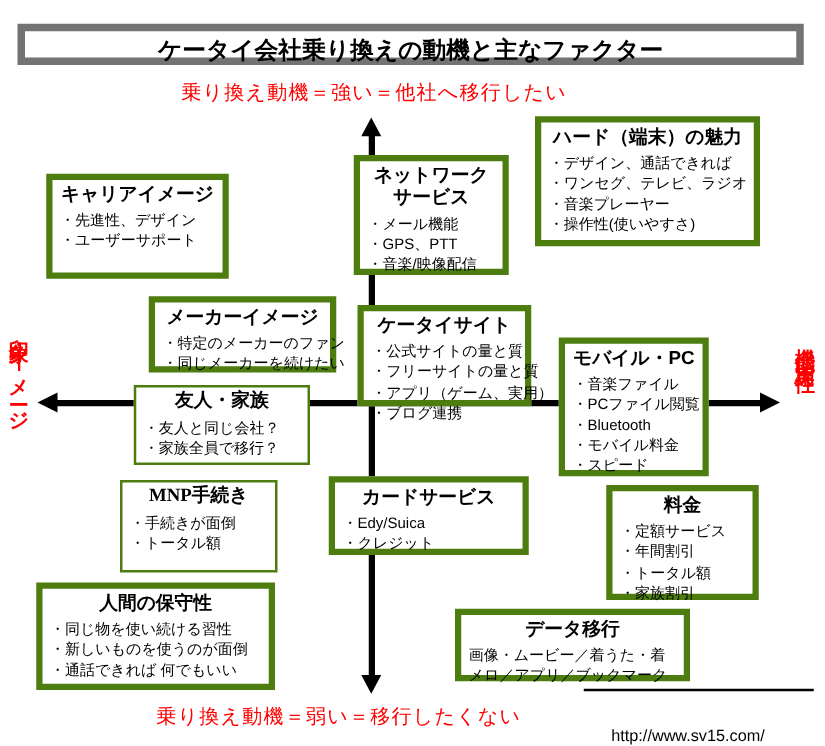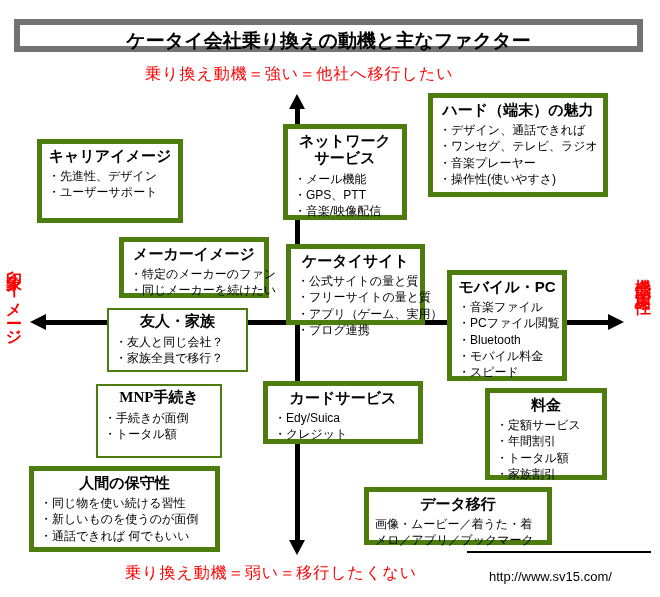--- a/index.html
+++ b/index.html
@@ -73,20 +73,21 @@
     white-space: nowrap;
   }
   .box-item.wrap { white-space: normal; }
   .footer-rule { position: absolute; background: #000; z-index: 2; }
   .footer-url {
     position: absolute;
     font-size: 13px;
     color: #000000;
     z-index: 3;
     text-decoration: none;
+    margin-top: 12px;
   }
 </style>
 </head>
 <body>
 
 <div id="stage">
 
   <div class="title-box">ケータイ会社乗り換えの動機と主なファクター</div>
 
   <div class="axis-label-h" style="left:145px; top:64px; width:360px;">乗り換え動機＝強い＝他社へ移行したい</div>

